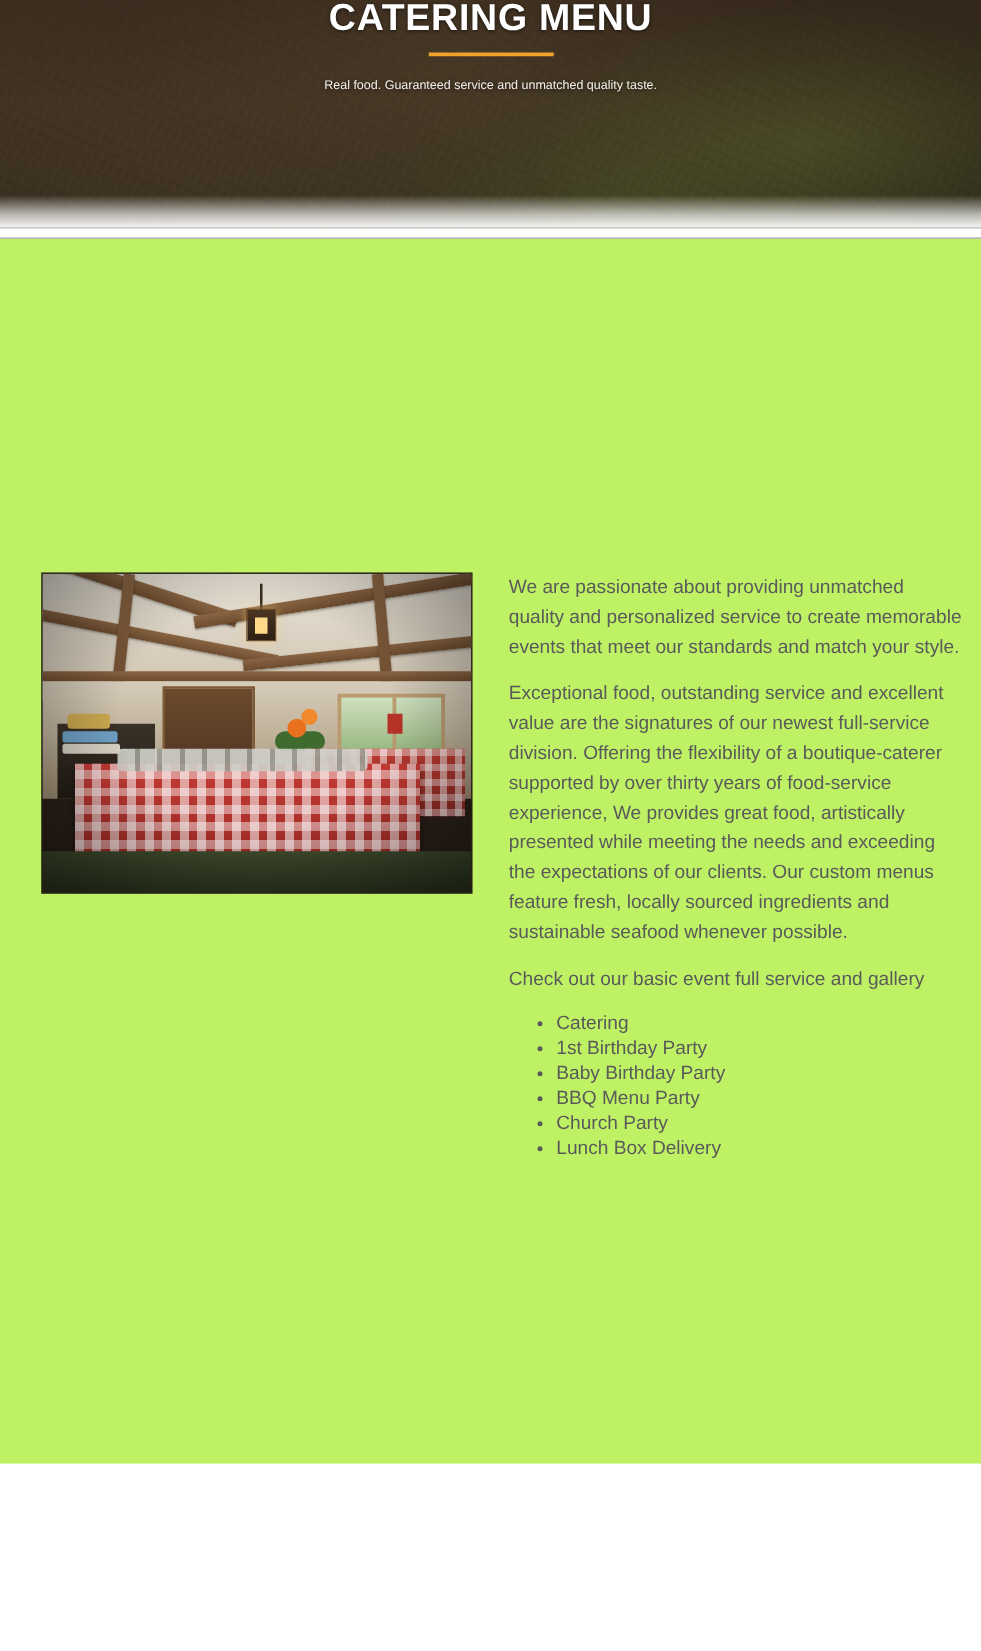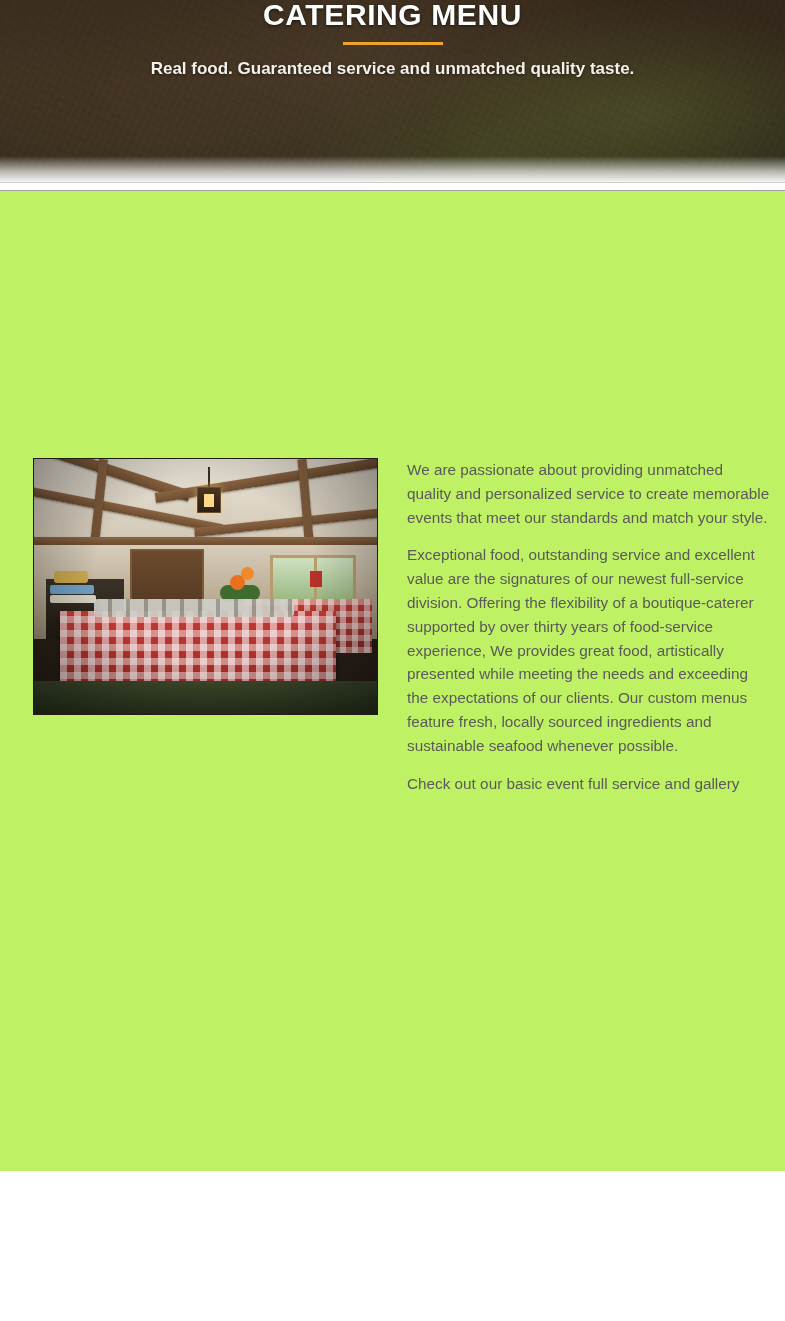--- a/index.html
+++ b/index.html
@@ -65,25 +65,25 @@
     text-shadow: 0 1px 3px rgba(0,0,0,0.6);
   }
   .hero-rule {
     width: 100px;
     height: 3px;
     background: #f0a32a;
     margin: 12px auto 0 auto;
   }
   .hero-sub {
     margin: 13px 0 0 0;
-    font-size: 17px;
+    font-size: 10px;
     line-height: 21px;
     color: #f4f1ec;
     text-shadow: 0 1px 3px rgba(0,0,0,0.55);
-    font-weight: bold;
+    font-weight: normal;
   }
   .hero-bottom-fade {
     position: absolute;
     left: 0; right: 0; bottom: 0;
     height: 26px;
     background: linear-gradient(180deg, rgba(255,255,255,0) 0%, rgba(255,255,255,0.65) 60%, rgba(255,255,255,0.95) 100%);
   }
   .divider-bar {
     position: absolute;
     top: 182px;
@@ -287,18 +287,26 @@
           <div class="ph-chafers"></div>
           <div class="ph-floor"></div>
           <div class="ph-vignette"></div>
         </div>
       </div>
 
       <div class="col-text">
         <p class="para">We are passionate about providing unmatched quality and personalized service to create memorable events that meet our standards and match your style.</p>
         <p class="para">Exceptional food, outstanding service and excellent value are the signatures of our newest full-service division. Offering the flexibility of a boutique-caterer supported by over thirty years of food-service experience, We provides great food, artistically presented while meeting the needs and exceeding the expectations of our clients. Our custom menus feature fresh, locally sourced ingredients and sustainable seafood whenever possible.</p>
         <p class="para tight">Check out our basic event full service and gallery</p>
+        <ul class="list">
+          <li>Catering</li>
+          <li>1st Birthday Party</li>
+          <li>Baby Birthday Party</li>
+          <li>BBQ Menu Party</li>
+          <li>Church Party</li>
+          <li>Lunch Box Delivery</li>
+        </ul>
       </div>
 
     </div>
   </main>
 
 </div>
 
 </body></html>

